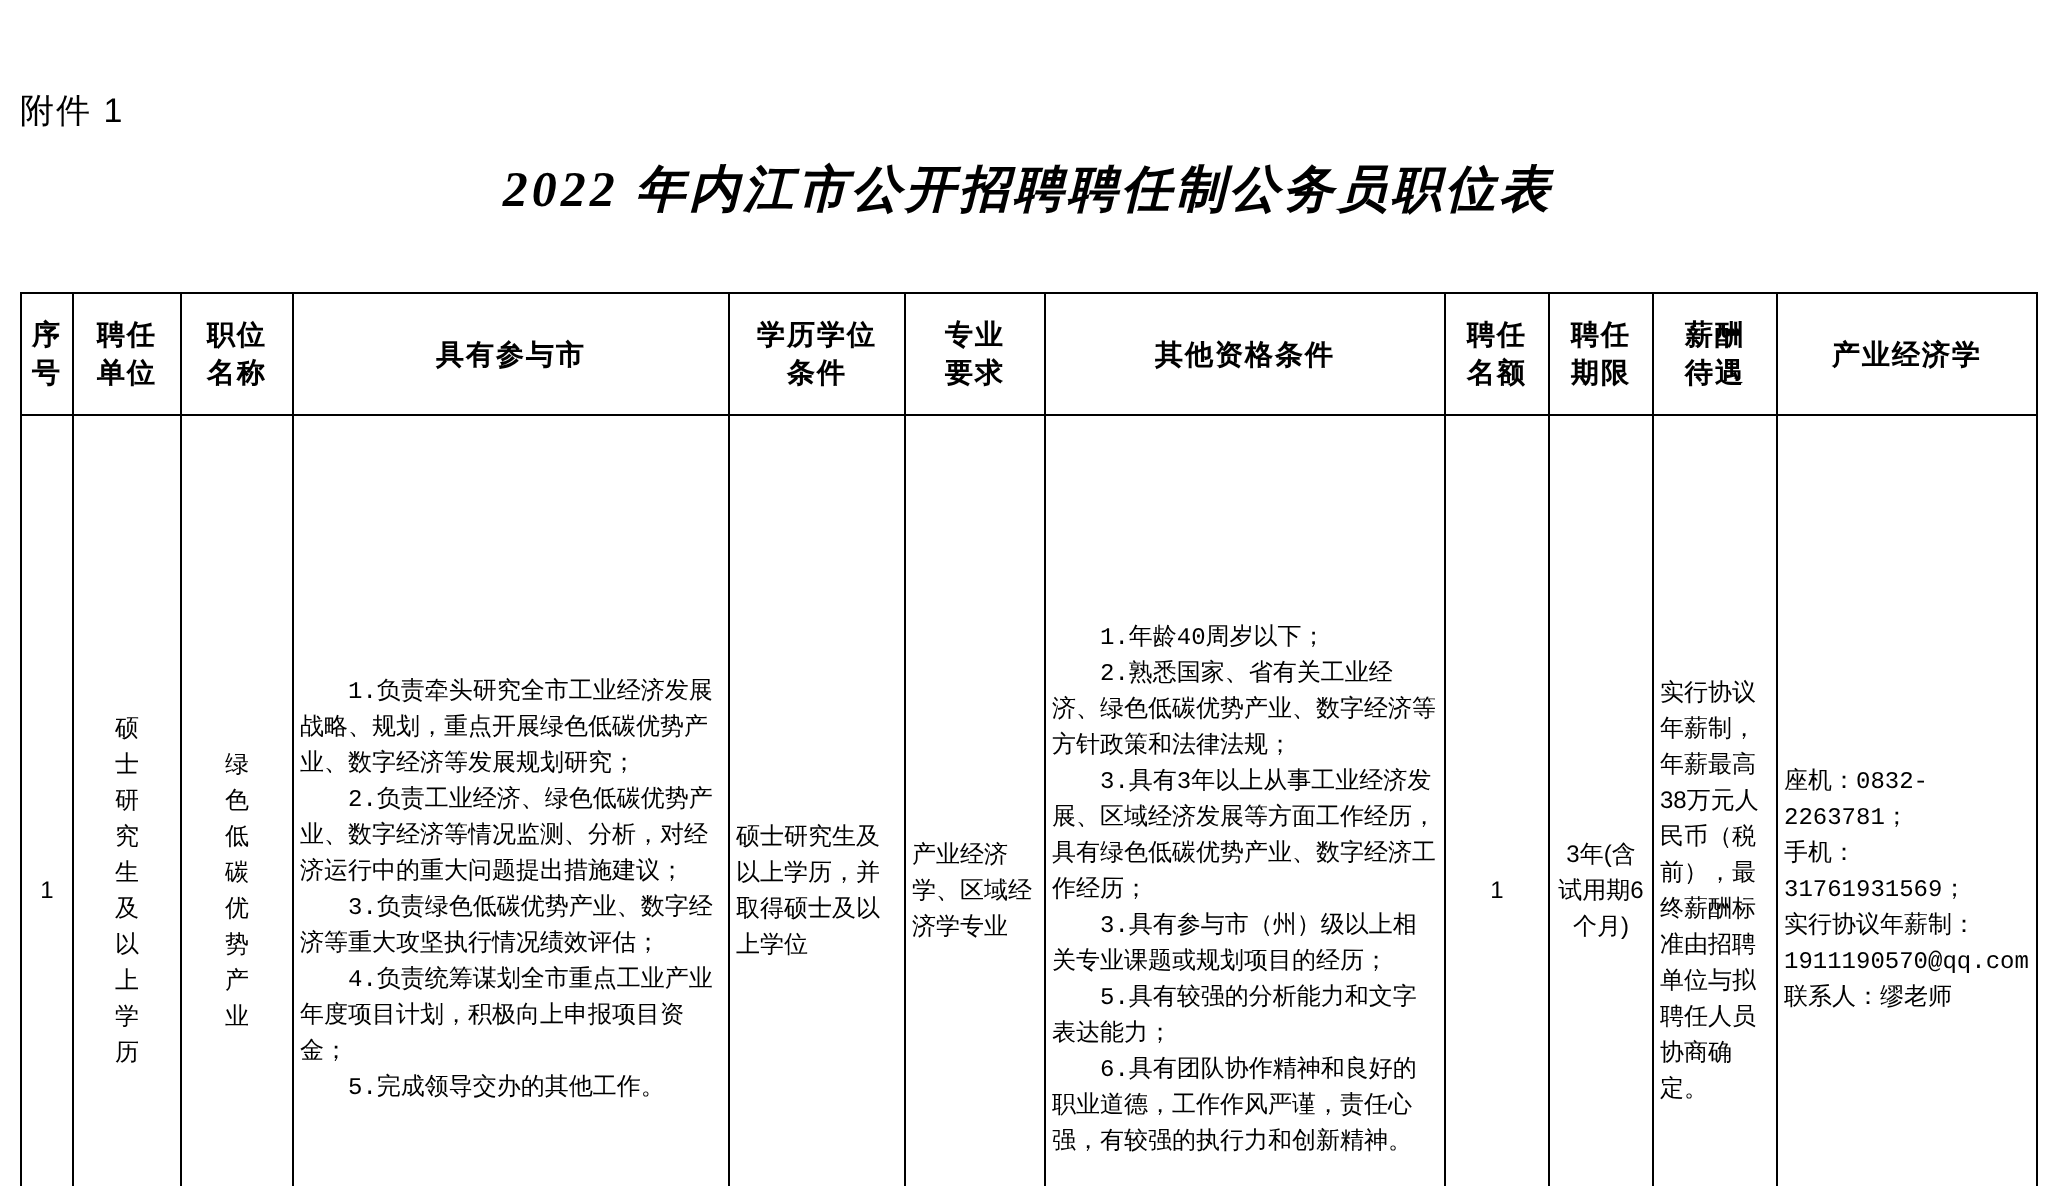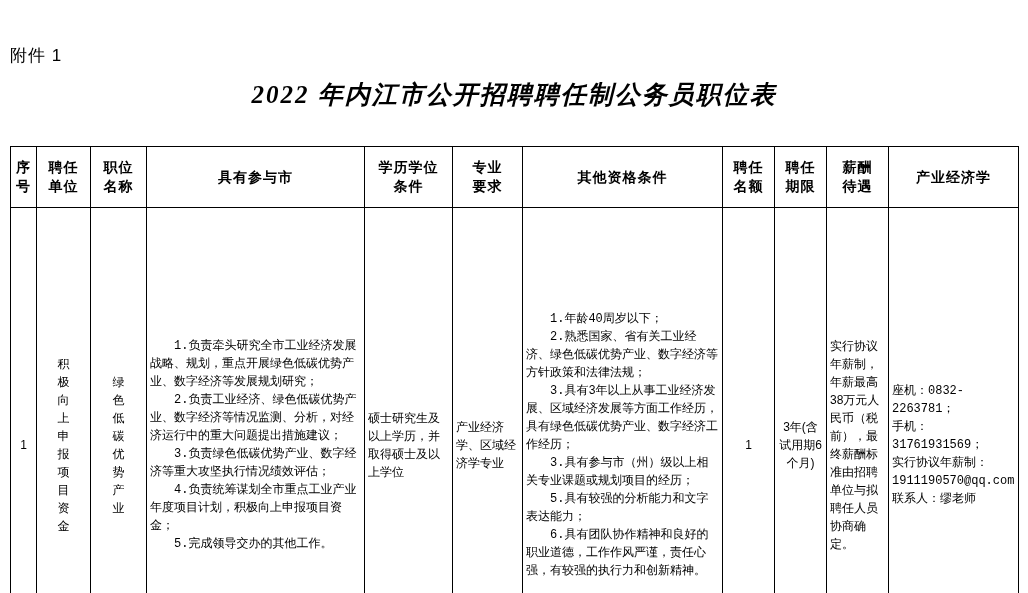--- a/index.html
+++ b/index.html
@@ -187,21 +187,21 @@
         </th>
         <th>
           <span class="th-two-line">产业经济学</span>
         </th>
       </tr>
     </thead>
     <tbody>
       <tr class="row-tall">
         <td class="cell-center seq-num">1</td>
         <td class="vertical-text">
-          <span class="vwrap">积极向上申报项目资金</span>
+          <span class="vwrap">硕士研究生及以上学历</span>
         </td>
         <td class="vertical-text">
           <span class="vwrap">绿色低碳优势产业</span>
         </td>
         <td class="body-text">
           <p>1.负责牵头研究全市工业经济发展战略、规划，重点开展绿色低碳优势产业、数字经济等发展规划研究；</p>
           <p>2.负责工业经济、绿色低碳优势产业、数字经济等情况监测、分析，对经济运行中的重大问题提出措施建议；</p>
           <p>3.负责绿色低碳优势产业、数字经济等重大攻坚执行情况绩效评估；</p>
           <p>4.负责统筹谋划全市重点工业产业年度项目计划，积极向上申报项目资金；</p>
           <p>5.完成领导交办的其他工作。</p>

